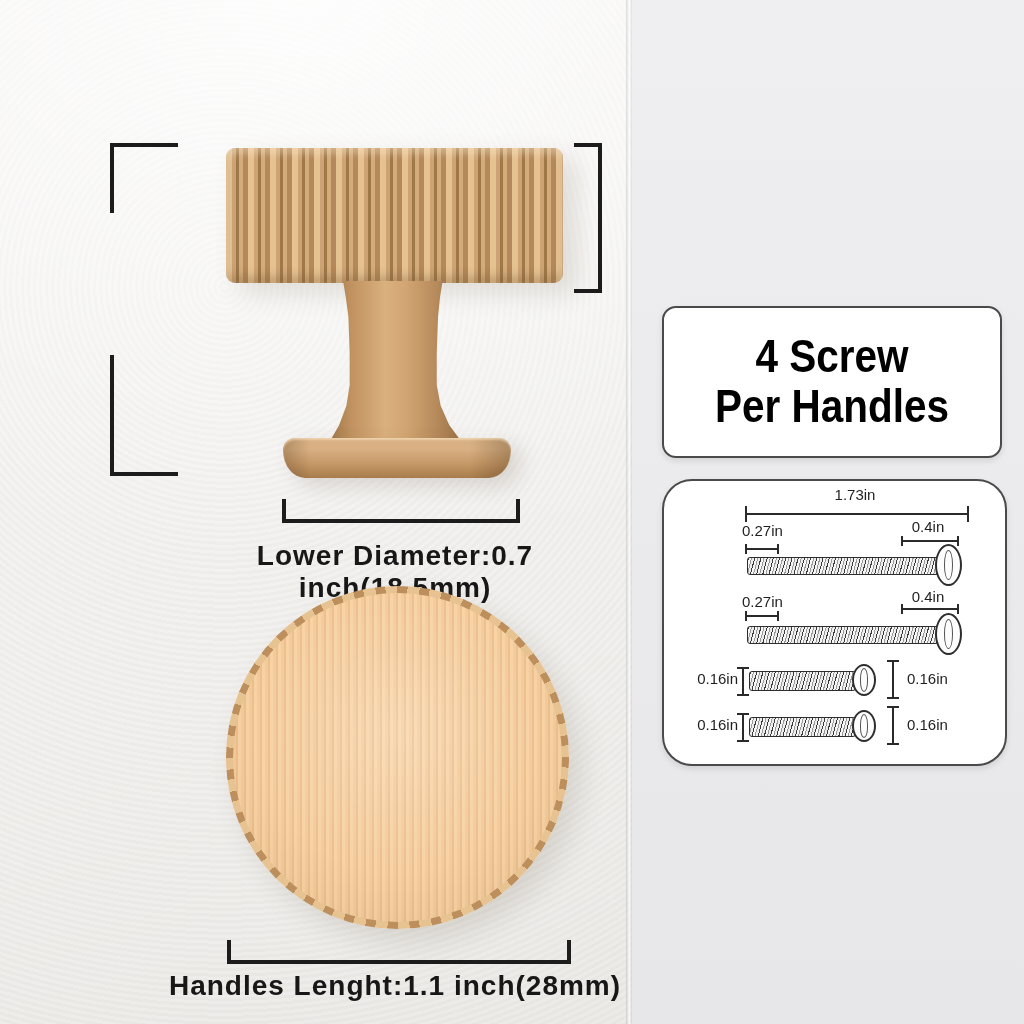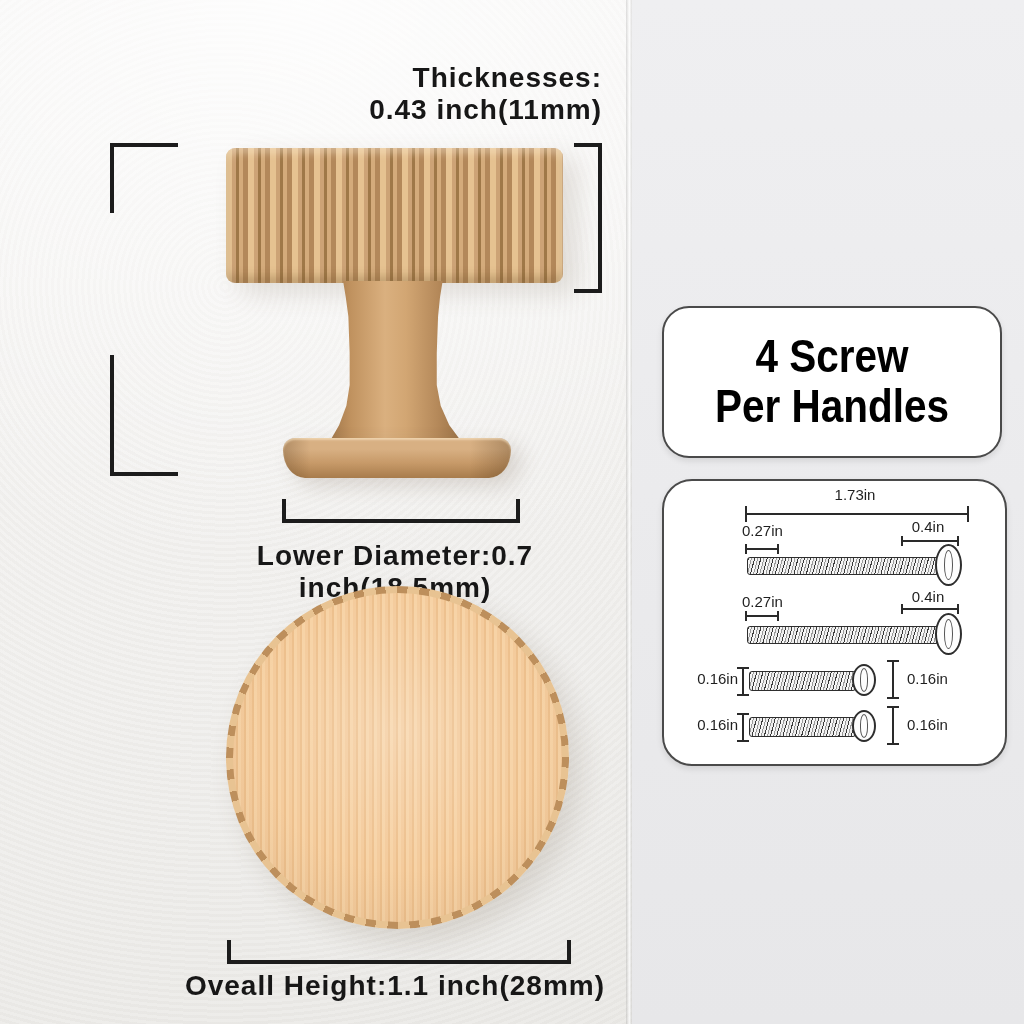--- a/index.html
+++ b/index.html
@@ -54,21 +54,21 @@
   .panel{
     position:absolute;left:632px;top:0;width:392px;height:1024px;
     background:linear-gradient(180deg,#efeff1 0%,#eaeaec 60%,#e7e7e9 100%);
   }
   .seam{
     position:absolute;left:626px;top:0;width:6px;height:1024px;
     background:linear-gradient(90deg,rgba(110,110,110,.22),rgba(255,255,255,.75) 55%,rgba(150,150,150,.25));
   }
   
   .info-box{
-    position:absolute;background:#fff;border:2px solid #4a4a4a;border-radius:27px;
+    position:absolute;background:#fff;border:2px solid #4a4a4a;border-radius:14px;
     box-shadow:0 3px 6px rgba(0,0,0,.10);
   }
   .screw-title{
     width:100%;height:100%;display:flex;align-items:center;justify-content:center;
     font-size:46px;line-height:1.08;font-weight:bold;color:#000;text-align:center;
     white-space:pre-line;transform:scaleX(.88);
   }
   
   .dim-label{position:absolute;font-size:15px;color:#1f1f1f;white-space:nowrap;}
   .hdim{
@@ -99,36 +99,34 @@
 
   <div class="panel"></div>
   <div class="seam"></div>
 
   <div>
     <div class="knob-head"></div>
     <div class="knob-stem"></div>
     <div class="knob-base"></div>
   </div>
 
-  <div class="ann" style="right:422px;top:62px;text-align:right;">Thicknesses:
-0.43 inch(11mm)</div>
   <div class="bracket" style="left:574px;top:143px;width:24px;height:142px;border-top-width:4px;border-right-width:4px;border-bottom-width:4px;"></div>
 
   <div class="bracket" style="left:110px;top:143px;width:64px;height:66px;border-top-width:4px;border-left-width:4px;"></div>
   <div class="bracket" style="left:110px;top:355px;width:64px;height:117px;border-left-width:4px;border-bottom-width:4px;"></div>
 
   <div class="bracket" style="left:282px;top:499px;width:230px;height:20px;border-left-width:4px;border-right-width:4px;border-bottom-width:4px;"></div>
   <div class="ann" style="left:170px;top:540px;width:450px;text-align:center;">Lower Diameter:0.7 inch(18.5mm)</div>
 
   <div class="knob-top-teeth">
     <div class="knob-top-face"></div>
   </div>
 
   <div class="bracket" style="left:227px;top:940px;width:336px;height:20px;border-left-width:4px;border-right-width:4px;border-bottom-width:4px;"></div>
-  <div class="ann" style="left:160px;top:970px;width:470px;text-align:center;">Oveall Height:1.1 inch(28mm)</div>
+  <div class="ann" style="left:160px;top:970px;width:470px;text-align:center;">Handles Lenght:1.1 inch(28mm)</div>
 
   <div class="info-box" style="left:662px;top:306px;width:336px;height:148px;">
     <div class="screw-title">4 Screw
 Per Handles</div>
   </div>
 
   <div class="info-box" style="left:662px;top:479px;width:341px;height:283px;border-radius:30px;">
 
     <div class="dim-label" style="left:81px;top:5px;width:220px;text-align:center;">1.73in</div>
     <div class="hdim" style="left:81px;top:25px;width:220px;"></div>

